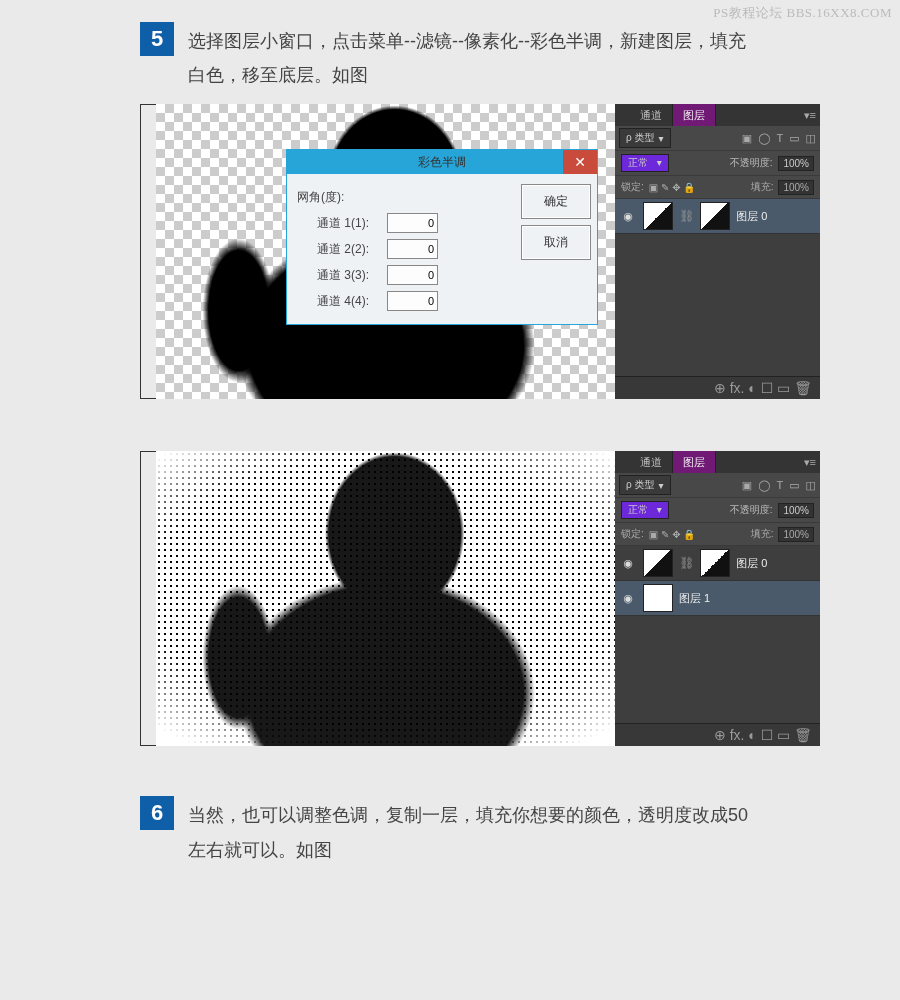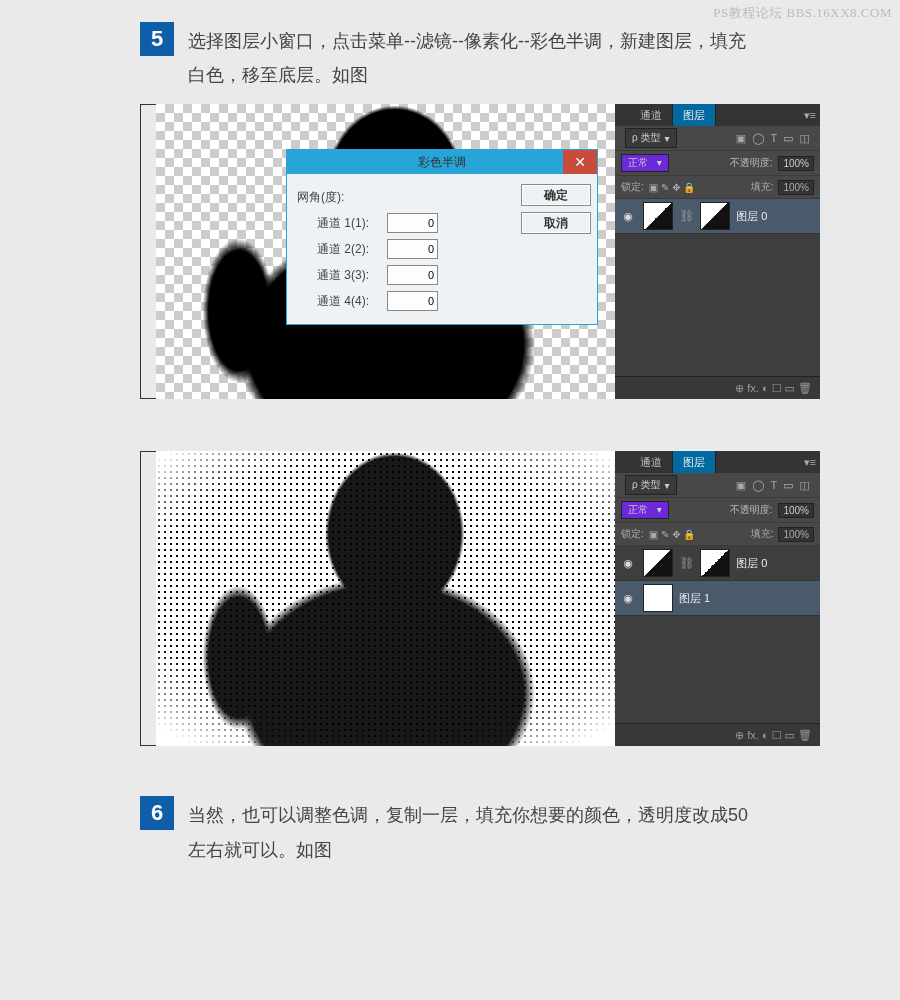--- a/index.html
+++ b/index.html
@@ -135,24 +135,23 @@
   .dlg-row label { width:75px; text-align:left; }
   .dlg-row .sublabel { width:70px; padding-left:6px; }
   .dlg-sub { padding-left:14px; }
   .dlg-row input {
     width:44px; height:16px; border:1px solid #888; font-size:11px;
     text-align:right; padding-right:3px; background:#fdfdfd;
   }
   .dlg-row .unit { margin-left:10px; color:#555; }
   .dlg-buttons { display:flex; flex-direction:column; gap:6px; width:70px; }
   .dlg-buttons button {
-    height:22px; border:1px solid #888; background:#eef2f4;
+    height:35px; border:1px solid #888; background:#eef2f4;
     font-size:12px; color:#333; cursor:pointer;
     box-shadow: inset 0 0 0 1px #fff;
-    font-weight: bold;
   }
 
   
   .panel {
     width: 205px;
     background: #484848;
     color: #ccc;
     font-size: 11px;
     display: flex;
     flex-direction: column;
@@ -164,27 +163,27 @@
     align-items: stretch;
     padding-left: 15px;
   }
   .panel-tabs .tab {
     padding: 0 10px;
     display:flex; align-items:center;
     color:#bbb;
     border-right:1px solid #222;
   }
   .panel-tabs .tab.active {
-    background:#0369a1; color:#eee;
+    background:#701a75; color:#eee;
   }
   .panel-tabs .spacer { flex:1; }
   .panel-tabs .menu { width:20px; display:flex; align-items:center; justify-content:center; color:#aaa; }
   .panel-row {
     display:flex; align-items:center; height:24px;
-    padding:0 10px; gap:24px;
+    padding:0 4px; gap:24px;
     border-bottom:1px solid #3a3a3a;
   }
   .panel-row .kind {
     background:#3a3a3a; border:1px solid #222; height:18px;
     display:flex; align-items:center; padding:0 6px; font-size:10px;
   }
   .panel-row .icons { display:flex; gap:6px; margin-left:auto; color:#aaa; font-size:11px;}
   .panel-row2 {
     display:flex; align-items:center; height:24px;
     padding:0 6px; gap:6px;
@@ -211,21 +210,21 @@
     display:flex; align-items:center; justify-content:center;
     font-size:9px; color:#333;
   }
   .thumb.bw { background:linear-gradient(135deg,#fff 50%,#111 50%); }
   .thumb.white { background:#fff; }
   .link-ic { color:#999; font-size:12px; }
   .layer-name { color:#eee; font-size:11px; }
   .panel-footer {
     height:22px; background:#383838; border-top:1px solid #222;
     display:flex; align-items:center; justify-content:flex-end;
-    gap:10px; padding:0 8px; color:#999; font-size:11px;
+    gap:10px; padding:0 8px; color:#999; font-size:14px;
   }
 
   .gap { height:40px; }
 </style>
 </head>
 <body>
 
 <div class="watermark">PS教程论坛  BBS.16XX8.COM</div>
 
 <div class="step-block">

